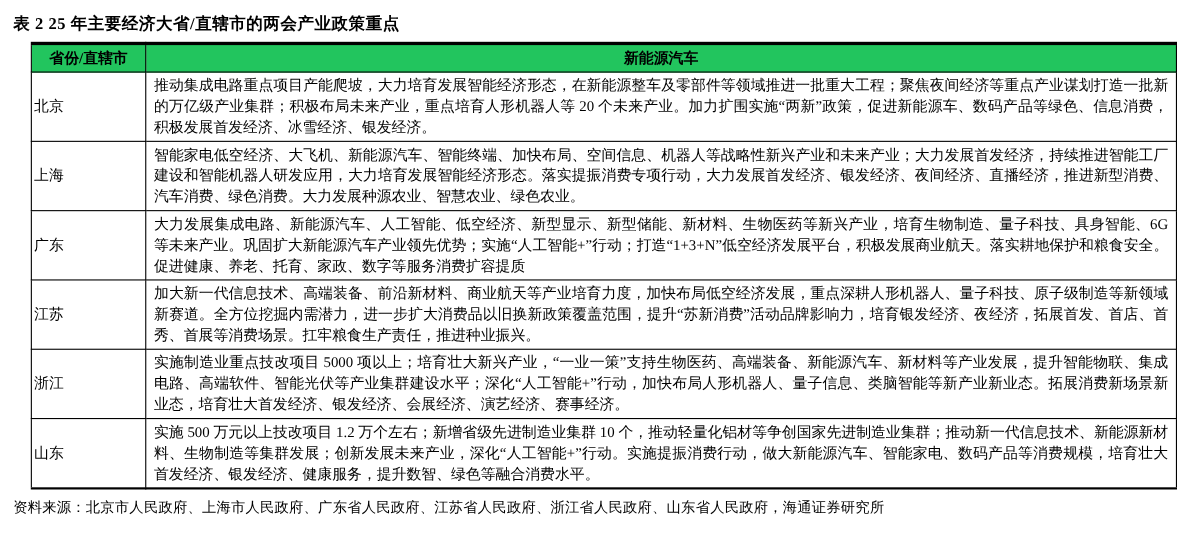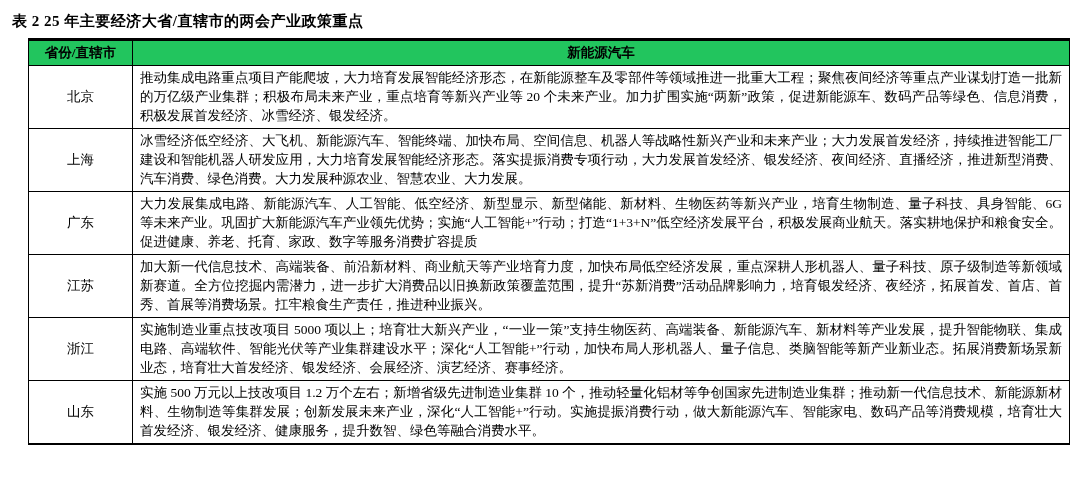--- a/index.html
+++ b/index.html
@@ -32,21 +32,20 @@
   }
   .policy-table th {
     background: #22c55e;
     font-weight: 700;
     font-size: 13.5px;
     padding: 3px 2px;
     text-align: center;
   }
   .col-province { width: 104px; }
   td.province-cell {
-    text-align: center;
     vertical-align: middle;
     font-size: 13.5px;
     padding: 2px;
   }
   td.content-cell {
     font-size: 13.5px;
     line-height: 19px;
     padding: 2px 7px 3px 7px;
     text-align: justify;
     vertical-align: middle;
@@ -71,38 +70,39 @@
     </colgroup>
     <thead>
       <tr>
         <th>省份/直辖市</th>
         <th>新能源汽车</th>
       </tr>
     </thead>
     <tbody>
         <tr>
           <td class="province-cell">北京</td>
-          <td class="content-cell"><span>推动集成电路重点项目产能爬坡，大力培育发展智能经济形态，</span><span class="seg-bold">在新能源整车及零部件等领域推进一批重大工程</span><span>；聚焦</span><span class="seg-bold">夜间经济</span><span>等重点产业谋划打造一批新的万亿级产业集群；积极布局未来产业，重点培育</span><span class="seg-bold">等新兴产业</span><span>等 20 个未来产业。加力扩围实施“两新”政策，促进新能源车、数码产品等绿色、信息消费，积极发展首发经济、冰雪经济、银发经济。</span></td>
+          <td class="content-cell"><span>推动集成电路重点项目产能爬坡，大力培育发展智能经济形态，</span><span class="seg-bold">在新能源整车及零部件等领域推进一批重大工程</span><span>；聚焦</span><span class="seg-bold">夜间经济</span><span>等重点产业谋划打造一批新的万亿级产业集群；积极布局未来产业，重点培育</span><span class="seg-bold">人形机器人</span><span>等 20 个未来产业。加力扩围实施“两新”政策，促进新能源车、数码产品等绿色、信息消费，积极发展首发经济、冰雪经济、银发经济。</span></td>
         </tr>
         <tr>
           <td class="province-cell">上海</td>
-          <td class="content-cell"><span>冰雪经济</span><span class="seg-bold">低空经济、大飞机、新能源汽车、智能终端、加快布局、空间信息、机器人</span><span>等战略性新兴产业和未来产业；大力发展首发经济，持续推进</span><span class="seg-bold">智能工厂建设和智能机器人研发</span><span>应用，大力培育发展智能经济形态。落实提振消费专项行动，大力发展首发经济、银发经济、夜间经济、直播经济，推进新型消费、汽车消费、绿色消费。大力发展</span><span class="seg-bold">种源农业</span><span>、智慧农业、大力发展。</span></td>
+          <td class="content-cell"><span>智能家电</span><span class="seg-bold">低空经济、大飞机、新能源汽车、智能终端、加快布局、空间信息、机器人</span><span>等战略性新兴产业和未来产业；大力发展首发经济，持续推进</span><span class="seg-bold">智能工厂建设和智能机器人研发</span><span>应用，大力培育发展智能经济形态。落实提振消费专项行动，大力发展首发经济、银发经济、夜间经济、直播经济，推进新型消费、汽车消费、绿色消费。大力发展</span><span class="seg-bold">种源农业</span><span>、智慧农业、绿色农业。</span></td>
         </tr>
         <tr>
           <td class="province-cell">广东</td>
           <td class="content-cell"><span>大力发展</span><span class="seg-bold">集成电路、新能源汽车、人工智能、低空经济、新型显示、新型储能、新材料、生物医药</span><span>等新兴产业，培育</span><span class="seg-bold">生物制造、量子科技、具身智能、6G</span><span> 等未来产业。巩固扩大新能源汽车产业领先优势；实施</span><span class="seg-bold">“人工智能+”</span><span>行动；打造</span><span class="seg-bold">“1+3+N”低空经济发展平台</span><span>，积极发展商业航天。落实耕地保护和</span><span class="seg-bold">粮食安全</span><span>。促进健康、养老、托育、家政、数字等</span><span class="seg-bold">服务消费</span><span>扩容提质</span></td>
         </tr>
         <tr>
           <td class="province-cell">江苏</td>
           <td class="content-cell"><span>加大</span><span class="seg-bold">新一代信息技术、高端装备、前沿新材料、商业航天</span><span>等产业培育力度，加快布局</span><span class="seg-bold">低空经济发展</span><span>，重点深耕</span><span class="seg-bold">人形机器人、量子科技、原子级制造</span><span>等新领域新赛道。全方位挖掘内需潜力，进一步扩大消费品以旧换新政策覆盖范围，提升</span><span class="seg-bold">“苏新消费”</span><span>活动品牌影响力，培育</span><span class="seg-bold">银发经济、夜经济</span><span>，拓展首发、首店、首秀、首展等消费场景。扛牢粮食生产责任，推进</span><span class="seg-bold">种业</span><span>振兴。</span></td>
         </tr>
         <tr>
           <td class="province-cell">浙江</td>
           <td class="content-cell"><span>实施制造业重点技改项目 5000 项以上；培育壮大新兴产业，“一业一策”支持</span><span class="seg-bold">生物医药、高端装备、新能源汽车、新材料</span><span>等产业发展，提升</span><span class="seg-bold">智能物联、集成电路、高端软件、智能光伏</span><span>等产业集群建设水平；深化</span><span class="seg-bold">“人工智能+”</span><span>行动，加快布局</span><span class="seg-bold">人形机器人、量子信息、类脑智能</span><span>等新产业新业态。拓展消费新场景新业态，培育壮大</span><span class="seg-bold">首发经济、银发经济</span><span>、会展经济、演艺经济、赛事经济。</span></td>
         </tr>
         <tr>
           <td class="province-cell">山东</td>
           <td class="content-cell"><span>实施 500 万元以上技改项目 1.2 万个左右；新增省级先进制造业集群 10 个，推动轻量化铝材等争创国家先进制造业集群；推动</span><span class="seg-bold">新一代信息技术、新能源新材料、生物制造</span><span>等集群发展；创新发展未来产业，深化</span><span class="seg-bold">“人工智能+”</span><span>行动。实施提振消费行动，做大</span><span class="seg-bold">新能源汽车、智能家电、数码产品等消费</span><span>规模，培育壮大</span><span class="seg-bold">首发经济、银发经济</span><span>、健康服务，提升数智、绿色等融合消费水平。</span></td>
         </tr>
       </tbody>
   </table>
 
+  <div class="source-line">资料来源：北京市人民政府、上海市人民政府、广东省人民政府、江苏省人民政府、浙江省人民政府、山东省人民政府，海通证券研究所</div>
 </div>
 
 </body></html>

